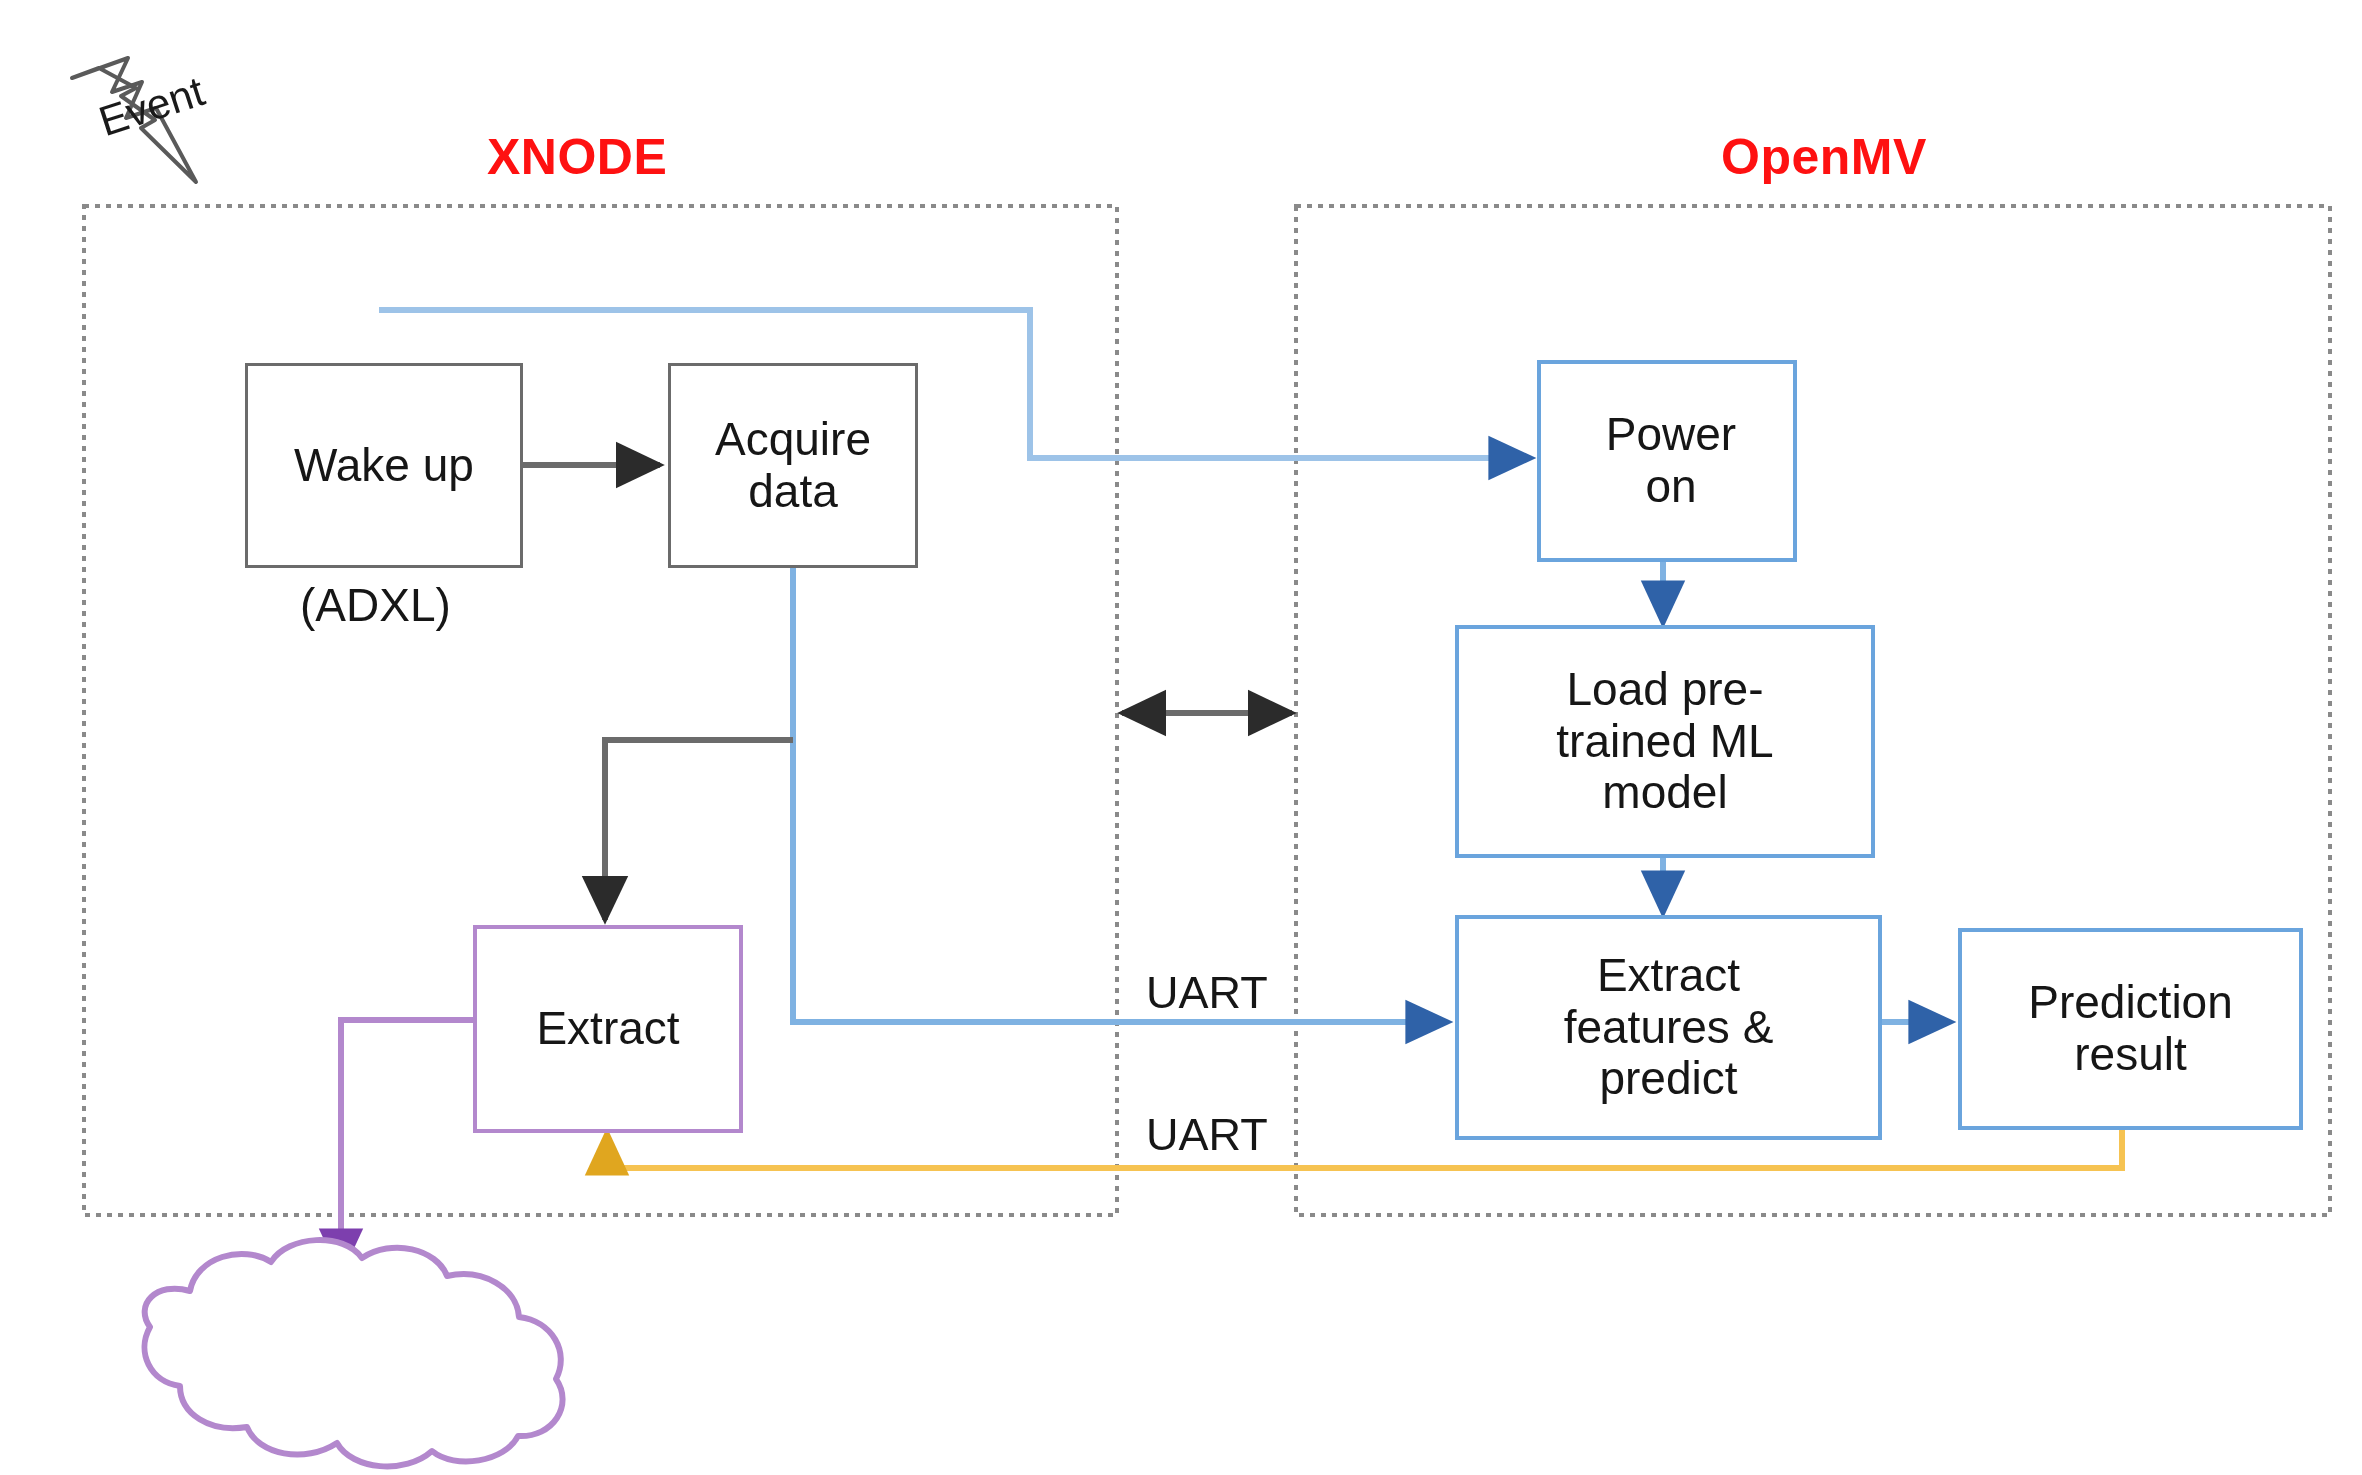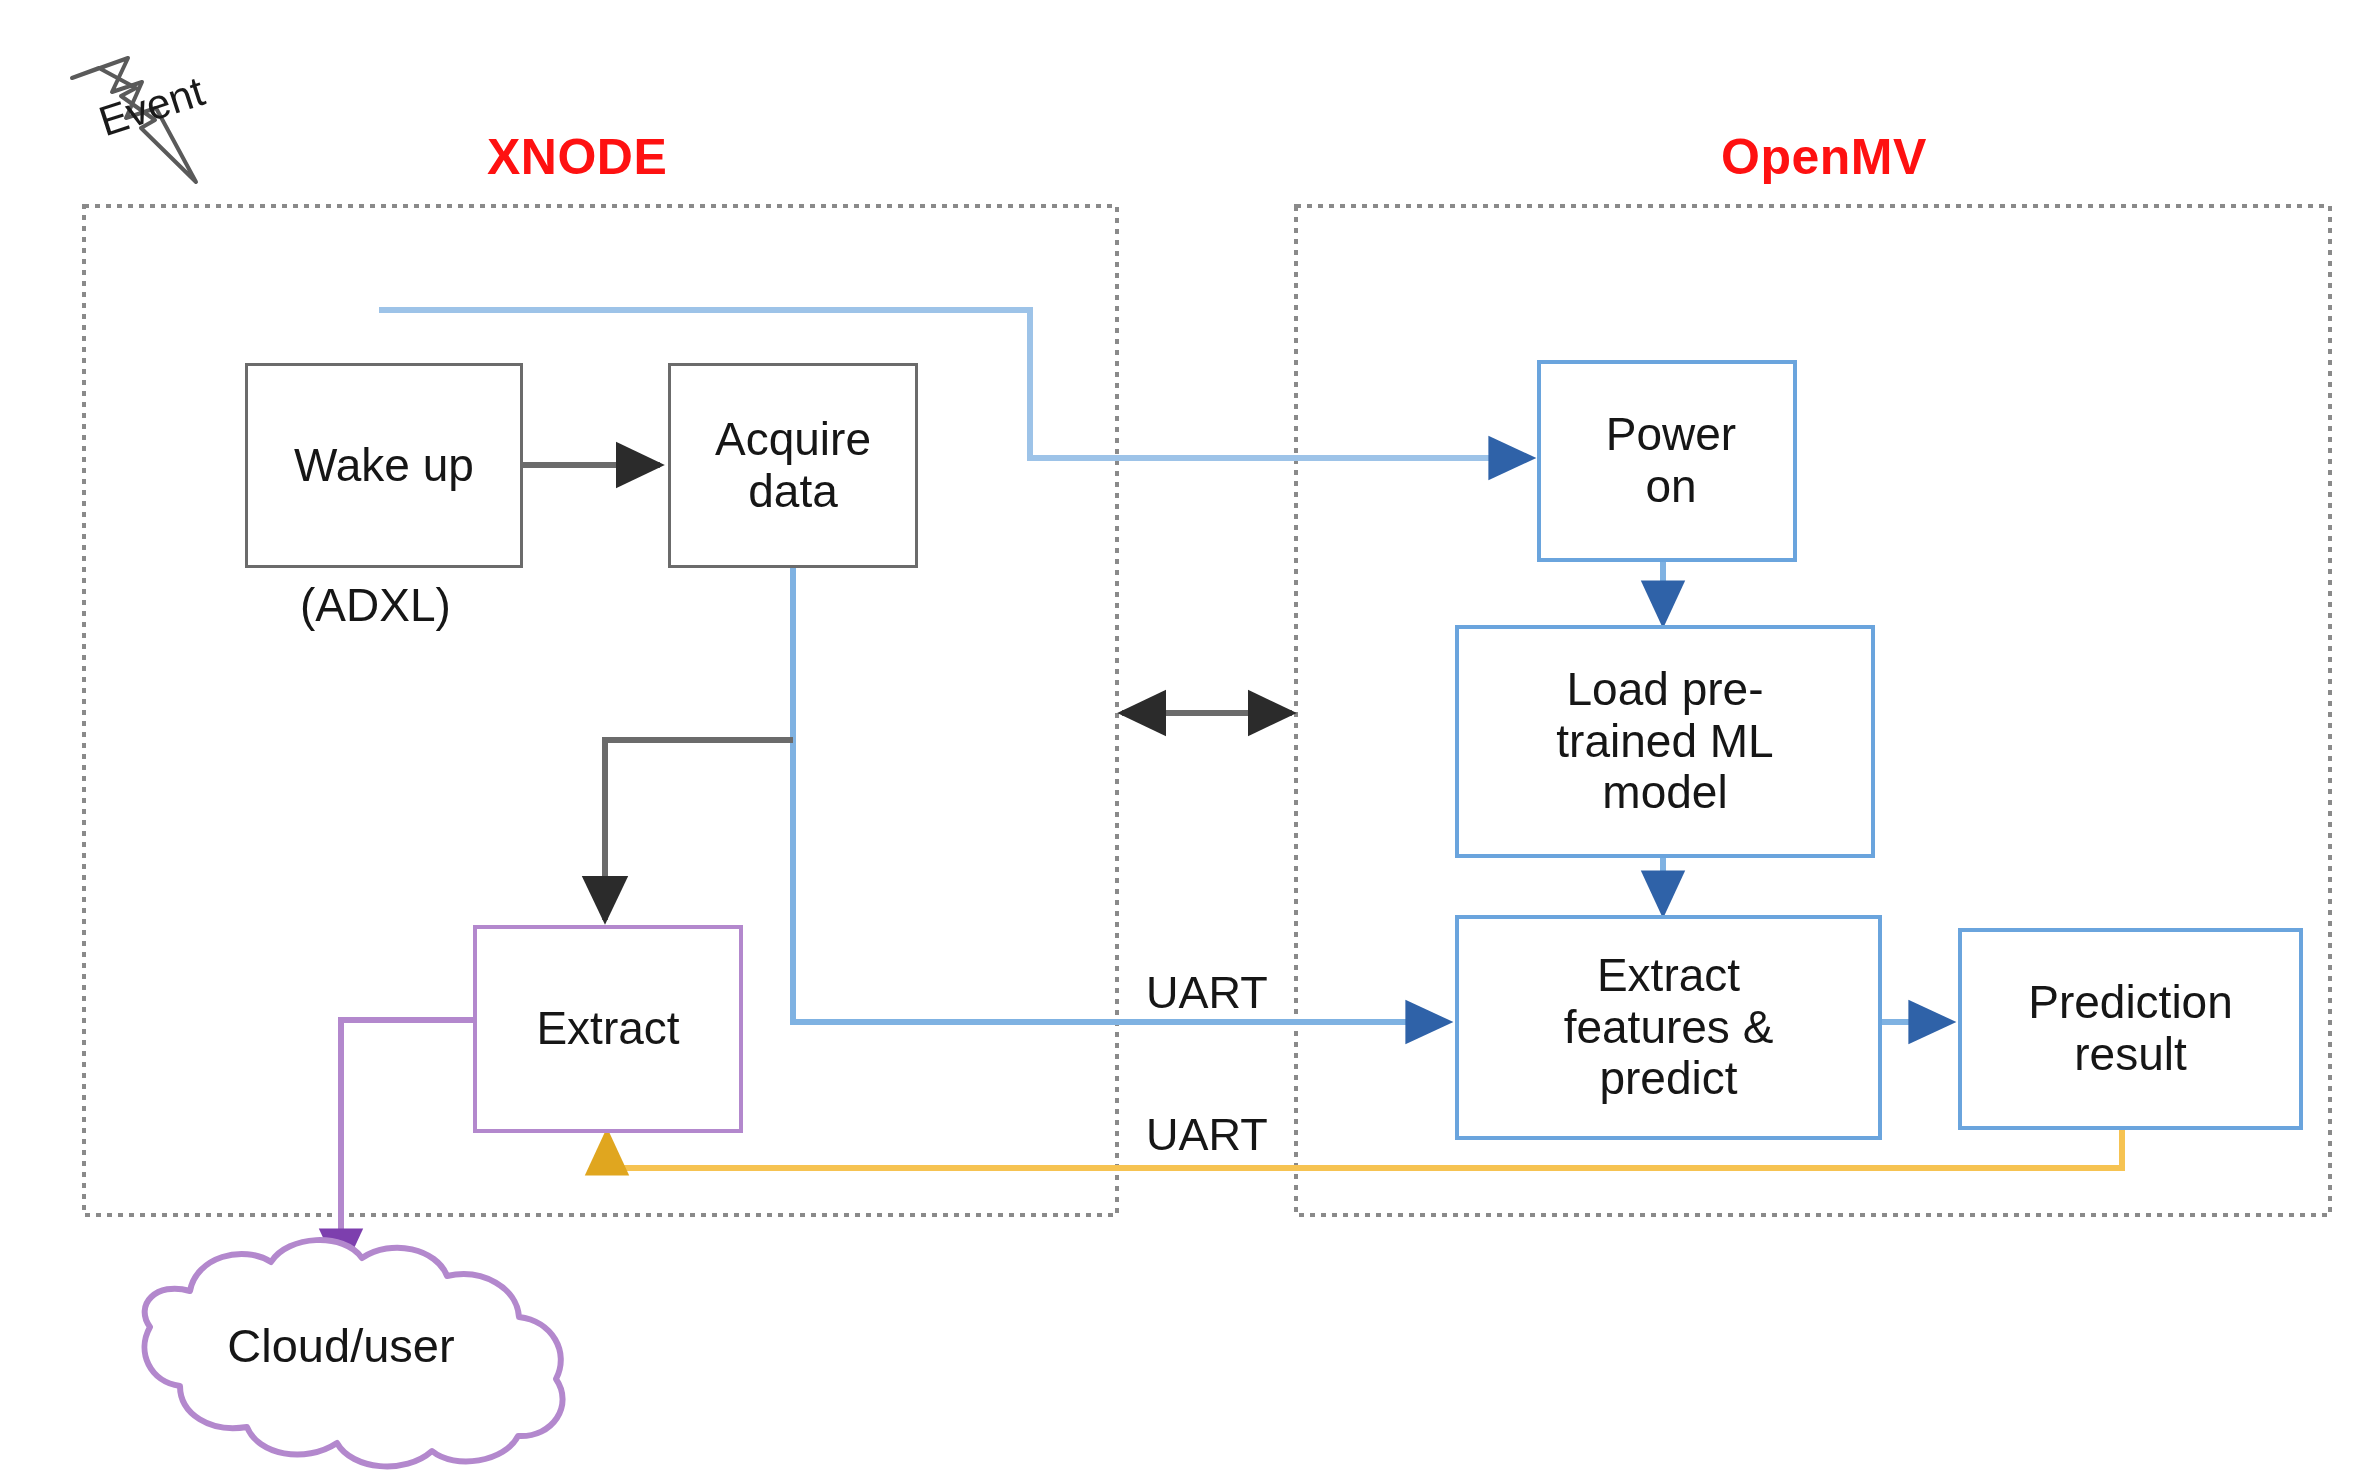--- a/index.html
+++ b/index.html
@@ -105,21 +105,20 @@
 
   <div class="node n-gray" style="left:668px;top:363px;width:250px;height:205px;font-size:46px;flex-direction:column;">
     <span>Acquire</span>
     <span>data</span>
   </div>
 
   <div class="node n-purple" style="left:473px;top:925px;width:270px;height:208px;font-size:46px;">
     <span>Extract</span>
   </div>
 
-  <div class="cloud-label" style="left:176px;top:1318px;width:330px;">Cloud/user</div>
 
   <div class="node n-blue" style="left:1537px;top:360px;width:260px;height:202px;font-size:46px;flex-direction:column;padding-left:8px;">
     <span>Power</span>
     <span>on</span>
   </div>
 
   <div class="node n-blue" style="left:1455px;top:625px;width:420px;height:233px;font-size:46px;flex-direction:column;">
     <span>Load pre-</span>
     <span>trained ML</span>
     <span>model</span>

